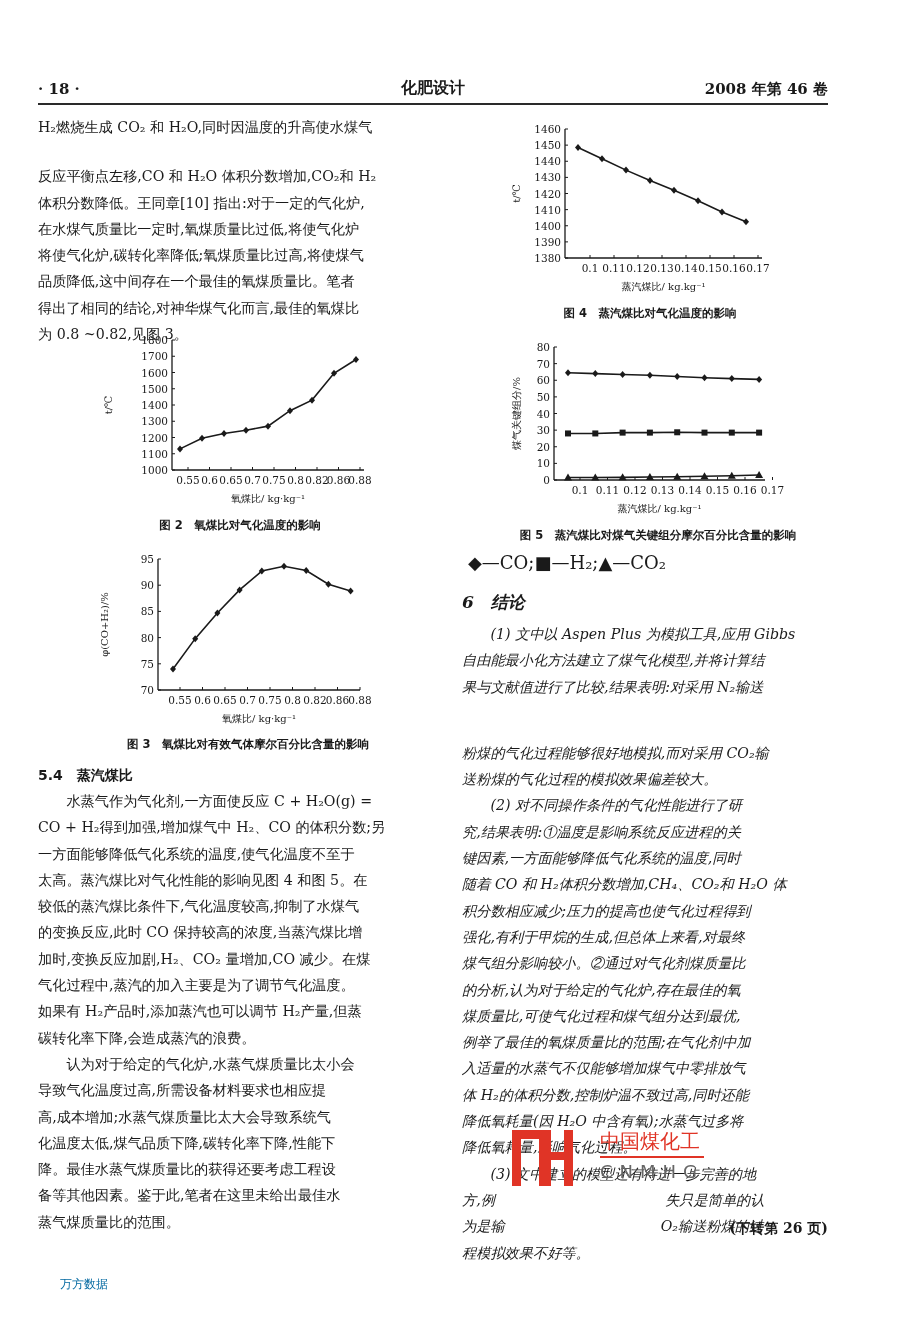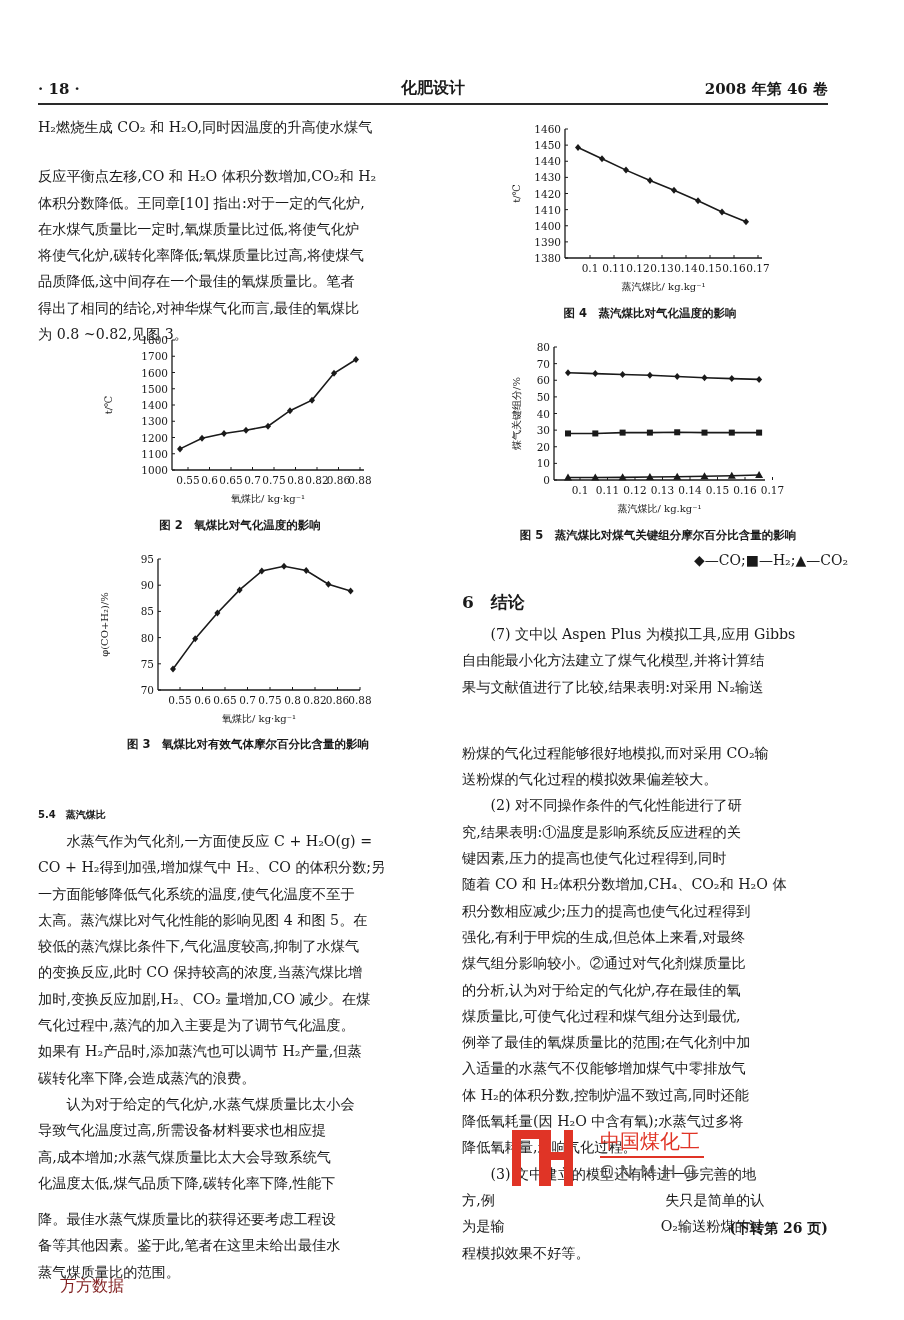--- a/index.html
+++ b/index.html
@@ -4,38 +4,38 @@
 <style>
   html, body { margin: 0; padding: 0; background: #ffffff; }
   body { width: 904px; height: 1320px; position: relative; overflow: hidden;
          font-family: "DejaVu Serif", "Liberation Serif", serif; color: #1a1a1a; }
   .header { position: absolute; left: 38px; top: 76px; width: 790px; height: 26px; }
   .header .pg { position: absolute; left: 0; top: 4px; font-size: 15px; font-weight: bold; }
   .header .journal { position: absolute; left: 0; width: 100%; text-align: center; top: 2px; font-size: 16px; font-weight: bold; }
   .header .vol { position: absolute; right: 0; top: 4px; font-size: 15px; font-weight: bold; text-align: right; }
   .rule { position: absolute; left: 38px; top: 103px; width: 790px; height: 2px; background: #2a2a2a; }
   .col { position: absolute; font-size: 14.2px; line-height: 26.3px; text-align: justify; }
-  .h-sec { font-weight: bold; font-family: "DejaVu Sans", "Liberation Sans", sans-serif; font-size: 10px; margin-top: 40px; }
+  .h-sec { font-weight: bold; font-family: "DejaVu Sans", "Liberation Sans", sans-serif; font-size: 14px; }
   .h-big { font-weight: bold; font-size: 17px; }
   .caption { position: absolute; font-family: "DejaVu Sans", "Liberation Sans", sans-serif;
              font-weight: bold; font-size: 11.5px; text-align: center; white-space: nowrap; }
-  .legend { position: absolute; font-size: 14px; white-space: nowrap; text-align: right; }
+  .legend { position: absolute; font-size: 18px; white-space: nowrap; text-align: left; }
   .chart { position: absolute; }
   .chart svg { overflow: visible; }
   .tick { font-family: "DejaVu Serif", "Liberation Serif", serif; font-size: 10.5px; fill: #1a1a1a; }
   .axlabel { font-family: "DejaVu Serif", "Liberation Serif", serif; font-size: 10px; fill: #1a1a1a; }
   .watermark { position: absolute; left: 512px; top: 1124px; width: 190px; height: 64px; }
   .wm-bar { position: absolute; background: #e03426; }
   .wm-cn { position: absolute; left: 88px; top: 4px; font-family: "DejaVu Sans", "Liberation Sans", sans-serif;
            font-size: 20px; color: #e03426; white-space: nowrap; }
   .wm-line { position: absolute; left: 88px; top: 32px; width: 104px; height: 2px; background: #e03426; }
   .wm-en { position: absolute; left: 88px; top: 37px; font-family: "DejaVu Sans", "Liberation Sans", sans-serif;
            font-size: 18px; color: #666; letter-spacing: 7px; white-space: nowrap; }
   .footer-src { position: absolute; left: 60px; top: 1276px; font-family: Liberation Mono, monospace;
-                font-size: 16px; color: #7f1d1d; }
+                font-size: 12px; color: #0369a1; }
   .cont { position: absolute; right: 76px; top: 1220px; font-size: 14px; font-weight: bold; }
 </style>
 </head>
 <body>
 
 <div class="header">
   <span class="pg">· 18 ·</span>
   <span class="journal">化肥设计</span>
   <span class="vol">2008 年第 46 卷</span>
 </div>
@@ -163,21 +163,21 @@
     <div style="white-space: pre;">较低的蒸汽煤比条件下,气化温度较高,抑制了水煤气</div>
     <div style="white-space: pre;">的变换反应,此时 CO 保持较高的浓度,当蒸汽煤比增</div>
     <div style="white-space: pre;">加时,变换反应加剧,H₂、CO₂ 量增加,CO 减少。在煤</div>
     <div style="white-space: pre;">气化过程中,蒸汽的加入主要是为了调节气化温度。</div>
     <div style="white-space: pre;">如果有 H₂产品时,添加蒸汽也可以调节 H₂产量,但蒸</div>
     <div style="white-space: pre;">碳转化率下降,会造成蒸汽的浪费。</div>
     <div style="white-space: pre;">　　认为对于给定的气化炉,水蒸气煤质量比太小会</div>
     <div style="white-space: pre;">导致气化温度过高,所需设备材料要求也相应提</div>
     <div style="white-space: pre;">高,成本增加;水蒸气煤质量比太大会导致系统气</div>
     <div style="white-space: pre;">化温度太低,煤气品质下降,碳转化率下降,性能下</div>
-    <div style="white-space: pre; margin-top: 10px;">降。最佳水蒸气煤质量比的获得还要考虑工程设</div>
+    <div style="white-space: pre;">降。最佳水蒸气煤质量比的获得还要考虑工程设</div>
     <div style="white-space: pre;">备等其他因素。鉴于此,笔者在这里未给出最佳水</div>
     <div style="white-space: pre;">蒸气煤质量比的范围。</div>
   </div>
 
 <div class="chart" id="fig4" style="left:500px; top:118px;"><svg width="270" height="180">
       <line x1="65" y1="11" x2="65" y2="140" stroke="#1a1a1a" stroke-width="1.3"></line>
       <line x1="65" y1="140" x2="262" y2="140" stroke="#1a1a1a" stroke-width="1.3"></line>
       <line x1="65" y1="140" x2="68" y2="140" stroke="#1a1a1a"></line>
       <text x="61" y="144" text-anchor="end" class="tick">1380</text>
       <line x1="65" y1="123.875" x2="68" y2="123.875" stroke="#1a1a1a"></line>
@@ -289,30 +289,30 @@
       <polygon points="122.6,135.34 118.6,142.34 126.6,142.34" fill="#1a1a1a"></polygon>
       <polygon points="149.9,135.0075 145.9,142.0075 153.9,142.0075" fill="#1a1a1a"></polygon>
       <polygon points="177.2,134.675 173.2,141.675 181.2,141.675" fill="#1a1a1a"></polygon>
       <polygon points="204.5,134.17625 200.5,141.17625 208.5,141.17625" fill="#1a1a1a"></polygon>
       <polygon points="231.8,133.6775 227.8,140.6775 235.8,140.6775" fill="#1a1a1a"></polygon>
       <polygon points="259.1,133.0125 255.10000000000002,140.0125 263.1,140.0125" fill="#1a1a1a"></polygon>
     </svg></div>
 <div class="caption" style="left:468px; top:528px; width:380px;">图 5　蒸汽煤比对煤气关键组分摩尔百分比含量的影响</div>
 <div class="legend" style="left:468px; top:552px; width:380px;">◆—CO;■—H₂;▲—CO₂</div>
 
-<div class="col" id="right-text" style="left:462px; top:587px; width:366px;">
+<div class="col" id="right-text" style="left:462px; top:587px; width:366px;font-style:italic;">
     <div class="h-big" style="line-height:30px; margin-bottom:4px;">6　结论</div>
-    <div style="white-space: pre;">　　(7) 文中以 Aspen Plus 为模拟工具,应用 Gibbs</div>
+    <div style="white-space: pre;">　　(1) 文中以 Aspen Plus 为模拟工具,应用 Gibbs</div>
     <div style="white-space: pre;">自由能最小化方法建立了煤气化模型,并将计算结</div>
     <div style="white-space: pre;">果与文献值进行了比较,结果表明:对采用 N₂输送</div>
     <div style="white-space: pre; margin-top: 40px;">粉煤的气化过程能够很好地模拟,而对采用 CO₂输</div>
     <div style="white-space: pre;">送粉煤的气化过程的模拟效果偏差较大。</div>
     <div style="white-space: pre;">　　(2) 对不同操作条件的气化性能进行了研</div>
     <div style="white-space: pre;">究,结果表明:①温度是影响系统反应进程的关</div>
-    <div style="white-space: pre;">键因素,压力的提高也使气化过程得到,同时</div>
+    <div style="white-space: pre;">键因素,一方面能够降低气化系统的温度,同时</div>
     <div style="white-space: pre;">随着 CO 和 H₂体积分数增加,CH₄、CO₂和 H₂O 体</div>
     <div style="white-space: pre;">积分数相应减少;压力的提高也使气化过程得到</div>
     <div style="white-space: pre;">强化,有利于甲烷的生成,但总体上来看,对最终</div>
     <div style="white-space: pre;">煤气组分影响较小。②通过对气化剂煤质量比</div>
     <div style="white-space: pre;">的分析,认为对于给定的气化炉,存在最佳的氧</div>
     <div style="white-space: pre;">煤质量比,可使气化过程和煤气组分达到最优,</div>
     <div style="white-space: pre;">例举了最佳的氧煤质量比的范围;在气化剂中加</div>
     <div style="white-space: pre;">入适量的水蒸气不仅能够增加煤气中零排放气</div>
     <div style="white-space: pre;">体 H₂的体积分数,控制炉温不致过高,同时还能</div>
     <div style="white-space: pre;">降低氧耗量(因 H₂O 中含有氧);水蒸气过多将</div>

